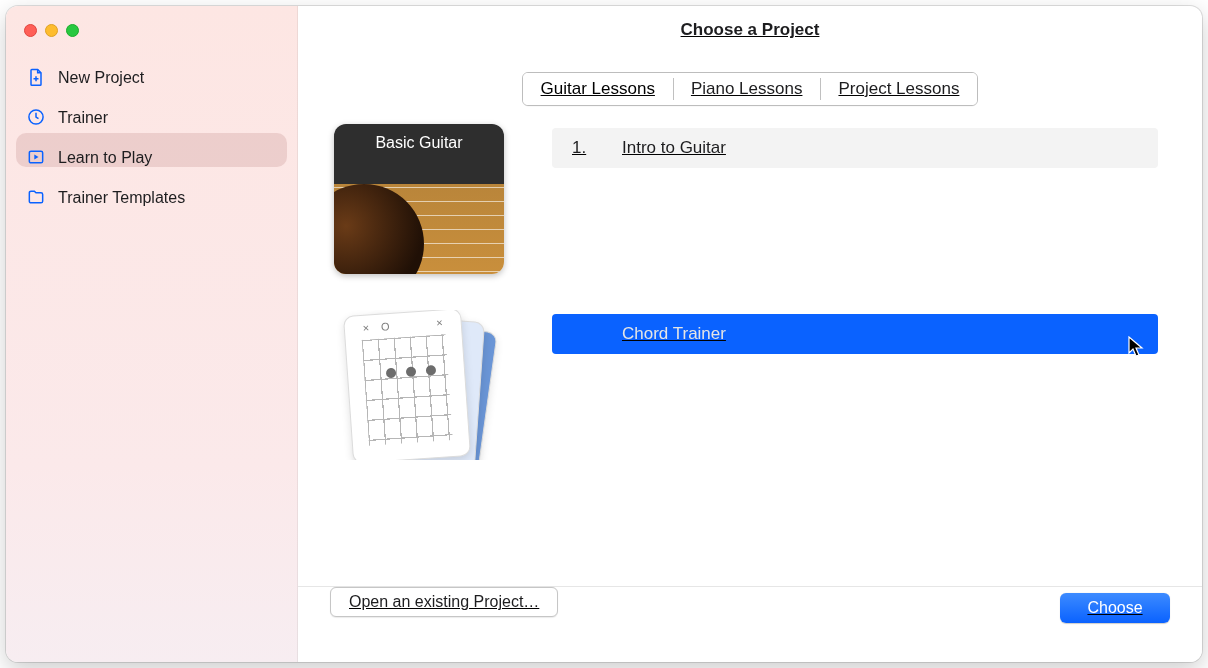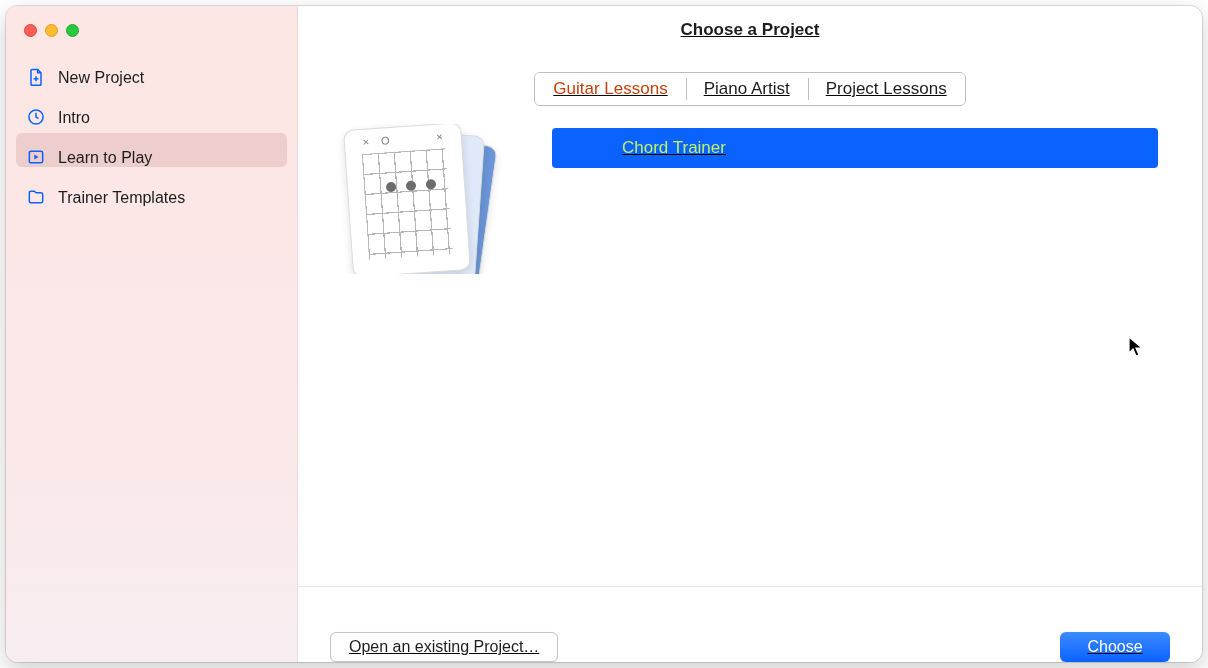--- a/index.html
+++ b/index.html
@@ -39,21 +39,21 @@
       align-items: flex-end;
       gap: 12px;
       height: 34px;
       padding: 0 10px;
       border-radius: 6px;
       font-size: 16px;
       color: #1d1d1f;
       cursor: default;
     }
     .nav-item + .nav-item { margin-top: 6px; }
-    .nav-item.selected { background: rgba(182,117,120,0.22); }
+    .nav-item.selected { background: rgba(182,117,120,0.22); border-radius: 10px; }
     .nav-icon { width: 20px; height: 20px; display:flex; align-items:center; justify-content:center; color:#0a62ff; flex-shrink:0;}
     .nav-icon svg { width: 20px; height: 20px; }
 
     .main {
       flex: 1 1 auto;
       display: flex;
       flex-direction: column;
       position: relative;
       text-decoration: underline;
     }
@@ -74,21 +74,21 @@
     .segmented {
       display: flex;
       border: 1px solid #bdbdbd;
       border-radius: 6px;
       overflow: hidden;
       background: #fff;
     }
     .seg {
       padding: 6px 18px;
       font-size: 17px;
-      color: #c2410c;
+      color: #000000;
       cursor: default;
       position: relative;
     }
     .seg + .seg::before {
       content:'';
       position:absolute; left:0; top:5px; bottom:5px; width:1px; background:#c0c0c0;
     }
     .seg:not(.on) { background:#fff; }
     
     .segmented .seg.selected { background:#ffffff; }
@@ -163,25 +163,25 @@
     .list-item {
       height: 40px;
       display: flex; align-items:center;
       border-radius: 4px;
       padding: 0 20px;
       font-size: 17px;
       gap: 26px;
     }
     .list-item .num { width: 24px; text-align:left; }
     .list-item.alt { background:#f3f3f3; color:#1d1d1f;}
-    .list-item.sel { background:#0a62ff; color:#bef264; }
+    .list-item.sel { background:#0a62ff; color:#e5e5e5; }
     .list-item.sel .num { color:#fff; }
     .footer {
       height: 76px;
-      display:flex; align-items:flex-end; justify-content:space-between;
+      display:flex; align-items:flex-start; justify-content:space-between;
       padding: 0 32px;
       border-top: 1px solid #e6e6e6;
       background:#fff;
     }
     .btn {
       height: 30px; padding: 0 18px; border-radius: 6px;
       font-size: 16px; display:flex; align-items:center; justify-content:center;
       cursor: default;
     }
     .btn.secondary {
@@ -221,21 +221,21 @@
         </span>
         <span>New Project</span>
       </div>
       <div class="nav-item">
         <span class="nav-icon">
           <svg viewBox="0 0 24 24" fill="none" stroke="#0a62ff" stroke-width="1.8">
             <circle cx="12" cy="12" r="8.5"></circle>
               <path d="M12 7v5l3 2"></path>
           </svg>
         </span>
-        <span>Intro</span>
+        <span>Trainer</span>
       </div>
       <div class="nav-item selected">
         <span class="nav-icon">
           <svg viewBox="0 0 24 24" fill="none" stroke="#0a62ff" stroke-width="1.8">
             <rect x="4" y="5" width="16" height="14" rx="2"></rect>
             <path d="M10 9l5 3-5 3z" fill="#0a62ff" stroke="none"></path>
           </svg>
         </span>
         <span>Learn to Play</span>
       </div>
@@ -254,30 +254,43 @@
     <div class="titlebar">
       <span>Choose a Project</span>
     </div>
 
     <div class="segbar">
       <div class="segmented">
         <div class="seg selected">
           <span>Guitar Lessons</span>
         </div>
         <div class="seg">
-          <span>Piano Artist</span>
+          <span>Piano Lessons</span>
         </div>
         <div class="seg">
           <span>Project Lessons</span>
         </div>
       </div>
     </div>
 
     <div class="content">
 
+      <div class="row">
+        <div class="thumb guitar">
+          <div class="thumb-title">Basic Guitar</div>
+          <div class="stringset"></div>
+          <div class="hole"></div>
+        </div>
+        <div class="list">
+          <div class="list-item alt">
+            <span class="num">1.</span>
+            <span>Intro to Guitar</span>
+          </div>
+        </div>
+      </div>
 
       <div class="row">
         <div class="thumb cards">
           <div class="card-stack">
             <div class="card c1"></div>
             <div class="card c2"></div>
             <div class="card c3">
               <div class="fretgrid">
                 <div class="xo">
                     <span>×</span>

